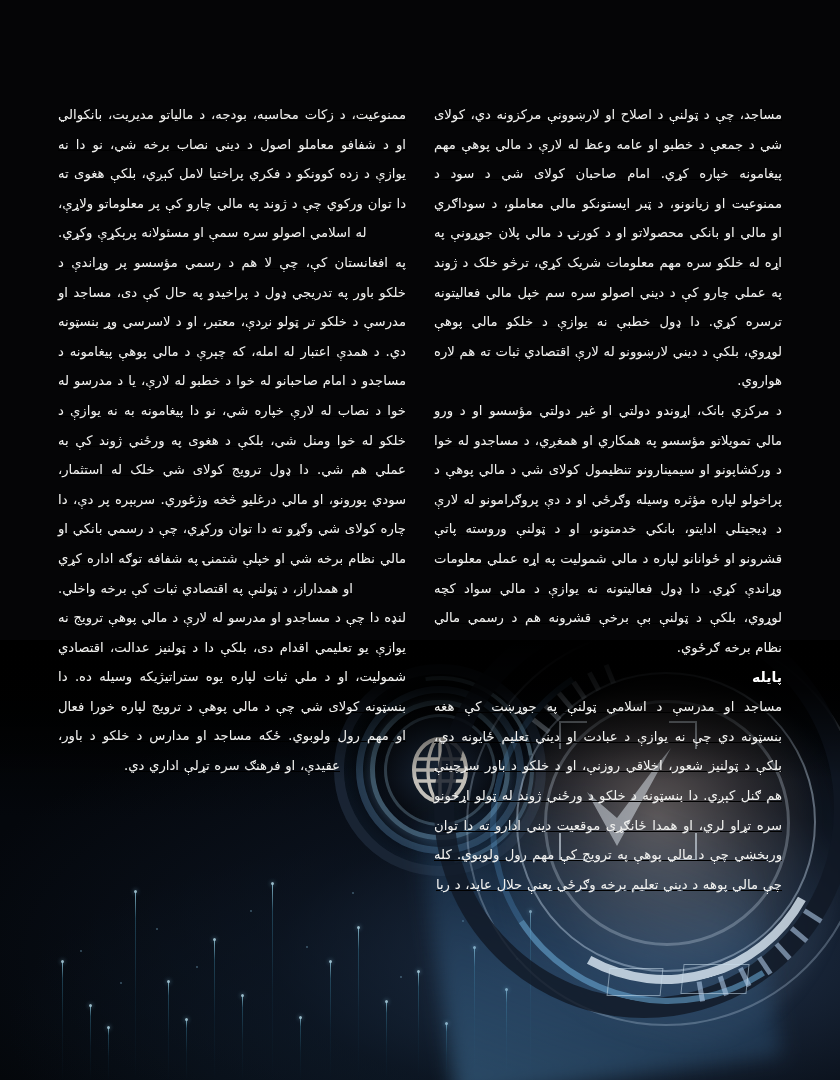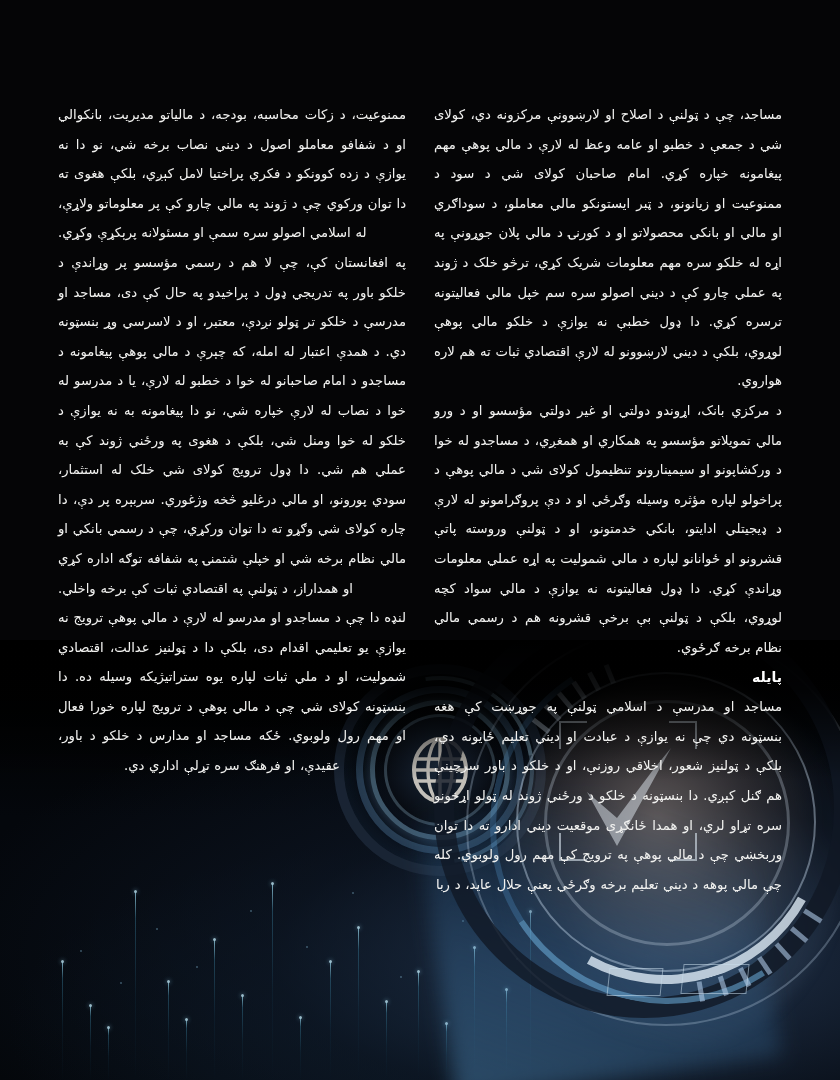--- a/index.html
+++ b/index.html
@@ -172,20 +172,21 @@
     position: absolute;
     left: 58px;
     top: 100px;
     width: 724px;
     display: flex;
     flex-direction: row;
     gap: 28px;
   }
   .col {
     width: 348px;
+    text-decoration: underline;
   }
   .col p {
     margin: 0 0 0 0;
     color: #f2f2f0;
     direction: rtl;
     text-align: justify;
     text-align-last: right;
     font-size: 13.2px;
     line-height: 29.6px;
     letter-spacing: 0;

